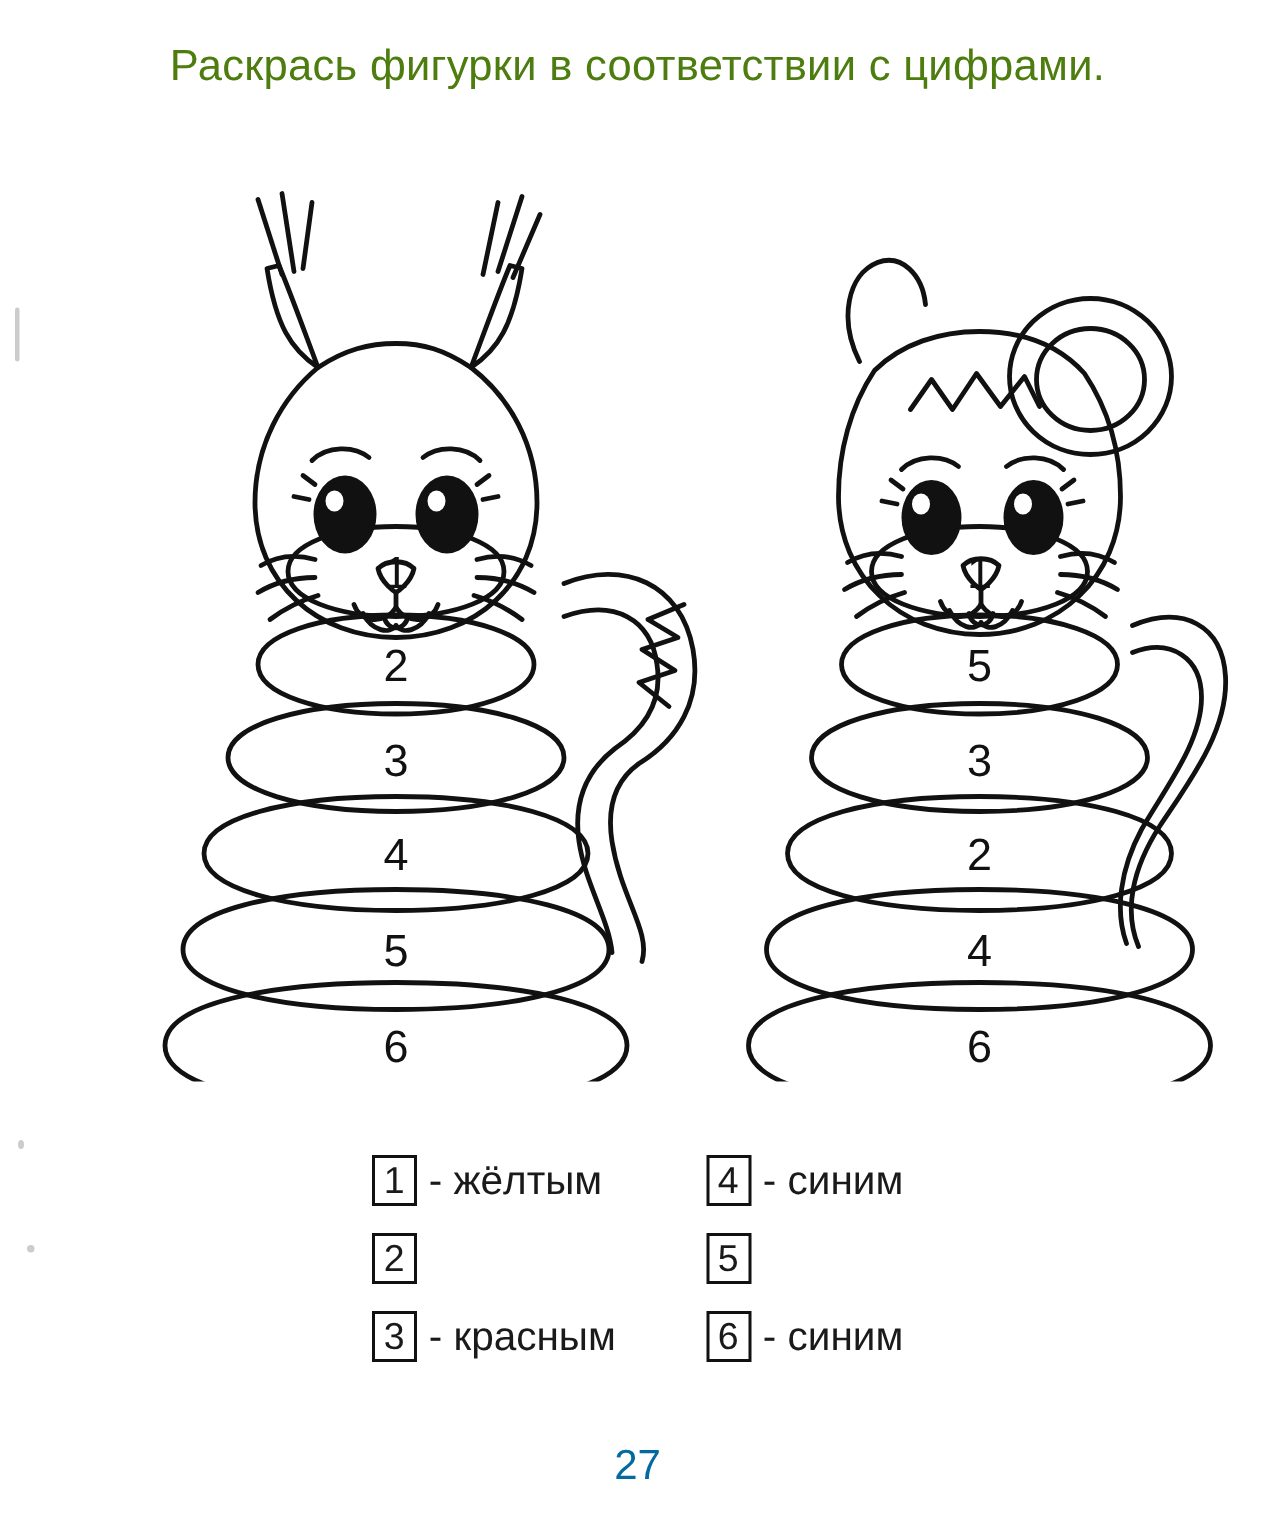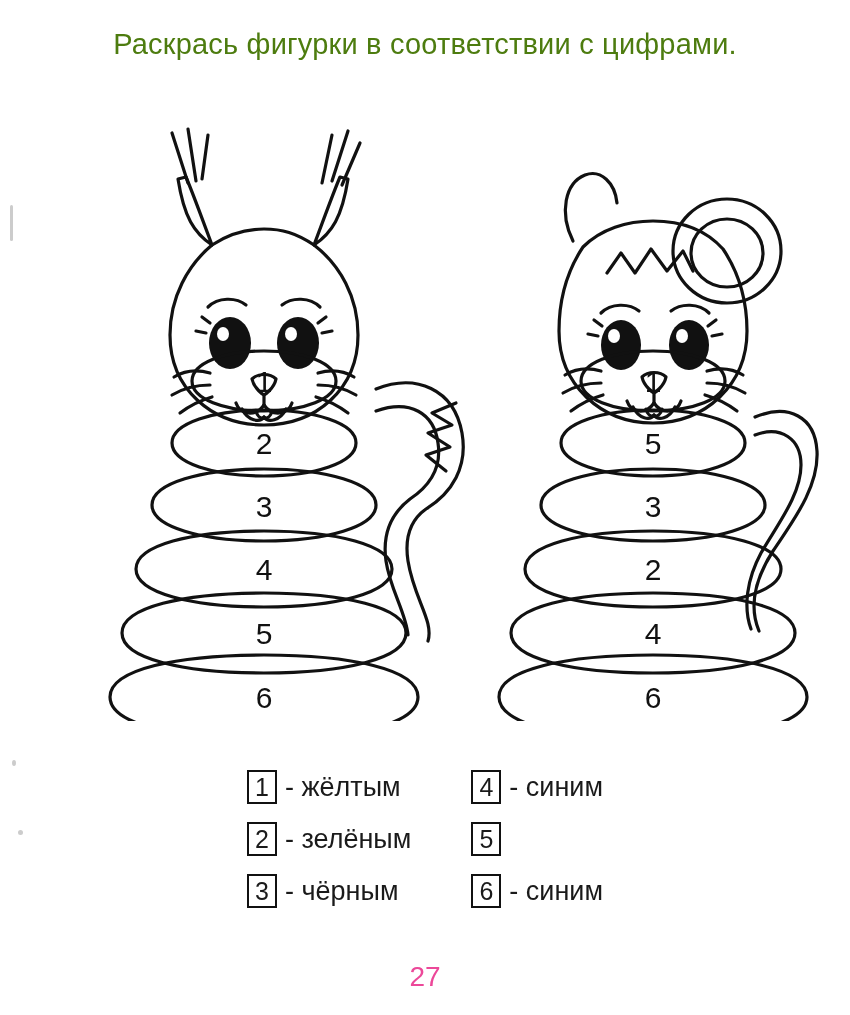--- a/index.html
+++ b/index.html
@@ -80,21 +80,21 @@
   .legend-text {
     white-space: nowrap;
   }
   .page-number {
     position: absolute;
     bottom: 22px;
     left: 0;
     width: 850px;
     text-align: center;
     font-size: 28px;
-    color: #ec4899;
+    color: #0369a1;
   }
   .speck {
     position: absolute;
     background: #cccccc;
     border-radius: 50%;
   }
 </style>
 </head>
 <body>
 
@@ -245,25 +245,24 @@
   </div>
 
   <div class="legend">
     <div class="legend-col">
       <div class="legend-row">
         <div class="legend-box">1</div>
         <div class="legend-text">- жёлтым</div>
       </div>
       <div class="legend-row">
         <div class="legend-box">2</div>
-        <div class="legend-text">- зелёным</div>
       </div>
       <div class="legend-row">
         <div class="legend-box">3</div>
-        <div class="legend-text">- чёрным</div>
+        <div class="legend-text">- красным</div>
       </div>
     </div>
 
     <div class="legend-col">
       <div class="legend-row">
         <div class="legend-box">4</div>
         <div class="legend-text">- синим</div>
       </div>
       <div class="legend-row">
         <div class="legend-box">5</div>

